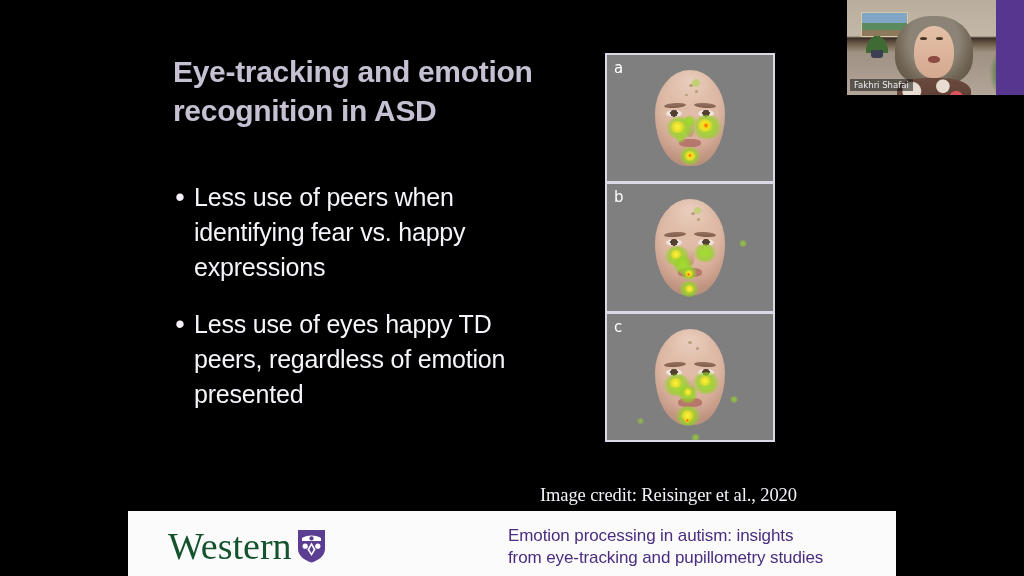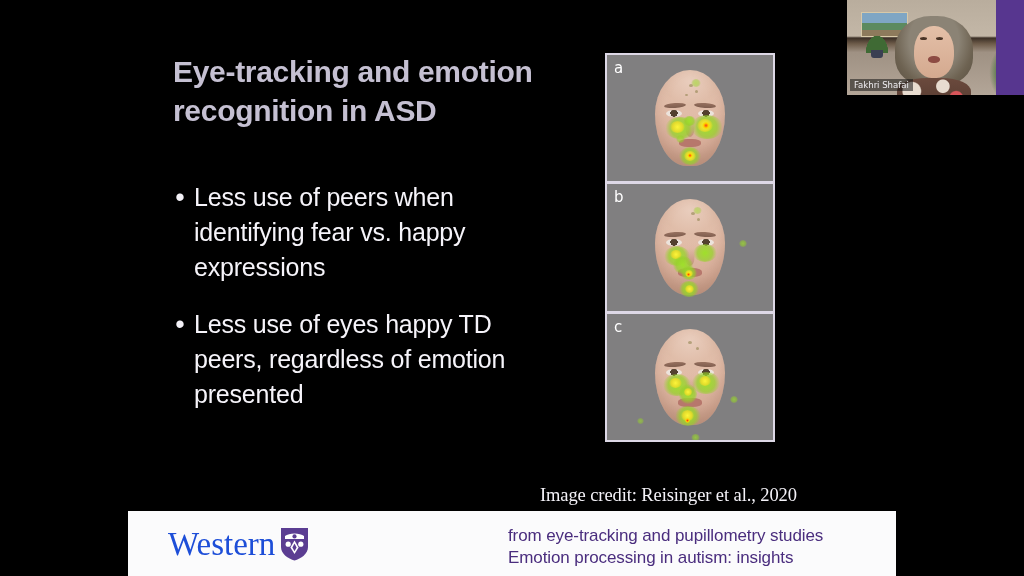--- a/index.html
+++ b/index.html
@@ -68,21 +68,21 @@
 
   
   .blob{position:absolute;border-radius:50%;mix-blend-mode:normal;}
   .g{background:radial-gradient(circle,#9fe02a 0%,rgba(150,210,40,.72) 50%,rgba(120,180,40,0) 78%);}
   .y{background:radial-gradient(circle,#fdf43a 0%,rgba(240,220,40,.8) 52%,rgba(200,200,40,0) 80%);}
   .r{background:radial-gradient(circle,#ff3b12 0%,#ffd400 45%,rgba(210,200,30,0) 80%);}
 
   
   #footer{position:absolute;left:0;top:511px;width:768px;height:65px;background:#fbfbfc;}
   #wordmark{position:absolute;left:40px;top:16px;display:flex;align-items:center;gap:5px;}
-  .wm-text{font-family:"Liberation Serif",serif;font-size:33px;color:#1d4ed8;line-height:1;}
+  .wm-text{font-family:"Liberation Serif",serif;font-size:38px;color:#14532d;line-height:1;}
   .shield{width:29px;height:34px;}
   .f-text{
     position:absolute;left:380px;top:14px;color:#4a2d7e;
     font-size:17px;line-height:22px;letter-spacing:-0.1px;
   }
 
   
   #cam{position:absolute;left:847px;top:0;width:178px;height:95px;overflow:hidden;background:#0f172a;}
   .cam-bg{position:absolute;inset:0;
     background:
@@ -239,22 +239,22 @@
           <path d="M1 1 H28 V20 C28 27 21 31.5 14.5 33.5 C8 31.5 1 27 1 20 Z" fill="#5b3d92"></path>
           <path d="M5 9 C9 5.5 20 5.5 24 9 L24 12 L5 12 Z" fill="#ffffff"></path>
           <circle cx="14.5" cy="9.4" r="2.1" fill="#5b3d92"></circle>
           <circle cx="8.2" cy="17.2" r="2.6" fill="#ffffff"></circle>
           <circle cx="20.8" cy="17.2" r="2.6" fill="#ffffff"></circle>
           <path d="M14.5 13.5 L18.6 20.5 L14.5 27 L10.4 20.5 Z" fill="#ffffff"></path>
           <path d="M14.5 16.5 L16.6 20.4 L14.5 24.2 L12.4 20.4 Z" fill="#5b3d92"></path>
         </svg>
       </div>
       <div class="f-text">
+        <div>Emotion processing in autism: insights</div>
         <div>from eye-tracking and pupillometry studies</div>
-        <div>Emotion processing in autism: insights</div>
       </div>
     </div>
   </div>
 
   <div id="cam">
     <div class="cam-bg"></div>
     <div class="cam-art"></div>
     <div class="cam-plant"></div>
     <div class="cam-pot"></div>
     <div class="cam-plant2"></div>

